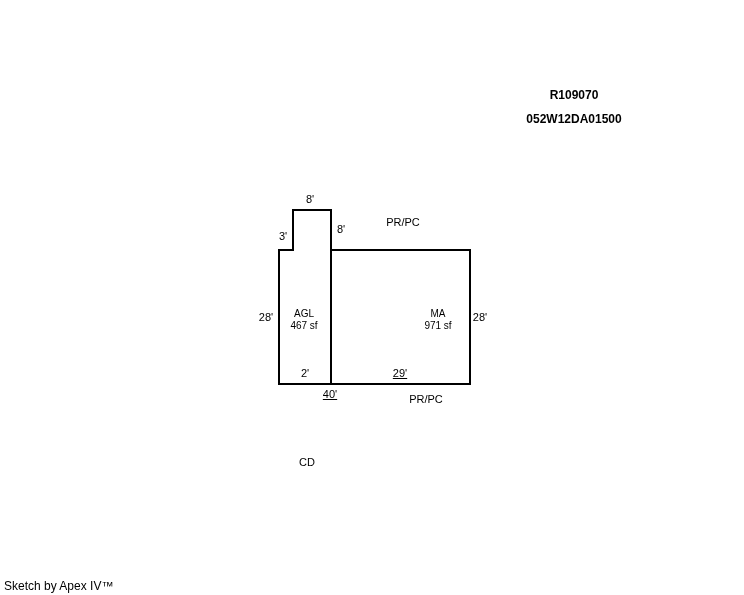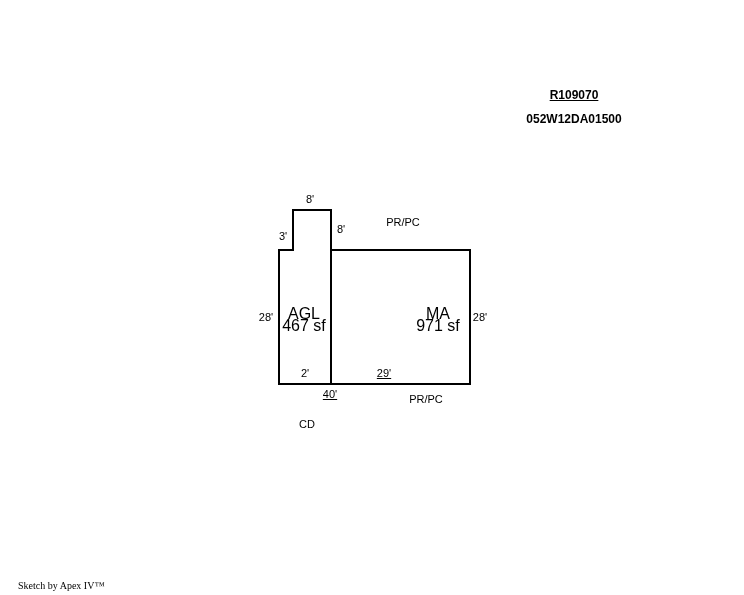--- a/index.html
+++ b/index.html
@@ -31,64 +31,63 @@
     position: absolute;
     font-size: 12px;
     font-weight: bold;
     transform: translateX(-50%);
     white-space: nowrap;
   }
   .area-label {
     position: absolute;
     transform: translateX(-50%);
     text-align: center;
-    font-size: 16px;
+    font-size: 10px;
     line-height: 12px;
     white-space: nowrap;
   }
   .footer-credit {
     position: absolute;
-    left: 18px;
+    left: 4px;
     top: 580px;
-    font-size: 10px;
+    font-size: 12px;
     line-height: 12px;
     white-space: nowrap;
-    font-family: Liberation Serif, serif;
   }
 </style>
 </head>
 <body>
 
 <div class="page">
 
-  <div class="ref" style="left:574px; top:88px;text-decoration:underline;">R109070</div>
+  <div class="ref" style="left:574px; top:88px;">R109070</div>
   <div class="ref" style="left:574px; top:112px;text-align:right;">052W12DA01500</div>
 
   <svg class="sketch-svg" viewBox="0 0 744 595">
     <path d="M 279,384 L 279,250 L 293,250 L 293,210 L 331,210 L 331,250 L 470,250 L 470,384 Z" fill="none" stroke="#000000" stroke-width="2"></path>
     <line x1="331" y1="250" x2="331" y2="384" stroke="#000000" stroke-width="2"></line>
   </svg>
 
   <div class="lbl ctr" style="left:310px; top:193px;">8'</div>
   <div class="lbl ctr" style="left:283px; top:230px;">3'</div>
   <div class="lbl ctr" style="left:341px; top:223px;">8'</div>
   <div class="lbl ctr" style="left:266px; top:311px;">28'</div>
   <div class="lbl ctr" style="left:480px; top:311px;">28'</div>
   <div class="lbl ctr" style="left:305px; top:367px;">2'</div>
-  <div class="lbl ctr" style="left:384px; top:367px;text-decoration:underline;">29'</div>
+  <div class="lbl ctr" style="left:400px; top:367px;text-decoration:underline;">29'</div>
   <div class="lbl ctr" style="left:330px; top:388px;text-decoration:underline;">40'</div>
 
   <div class="area-label" style="left:304px; top:308px;">
     <div>AGL</div>
     <div>467 sf</div>
   </div>
   <div class="area-label" style="left:397px; top:308px;margin-left:41px;">
     <div>MA</div>
     <div>971 sf</div>
   </div>
 
   <div class="lbl ctr" style="left:403px; top:216px;">PR/PC</div>
   <div class="lbl ctr" style="left:426px; top:393px;">PR/PC</div>
-  <div class="lbl ctr" style="left:307px; top:418px;">CD</div>
+  <div class="lbl ctr" style="left:307px; top:456px;">CD</div>
 
   <div class="footer-credit">Sketch by Apex IV™</div>
 
 </div>
 
 </body></html>

